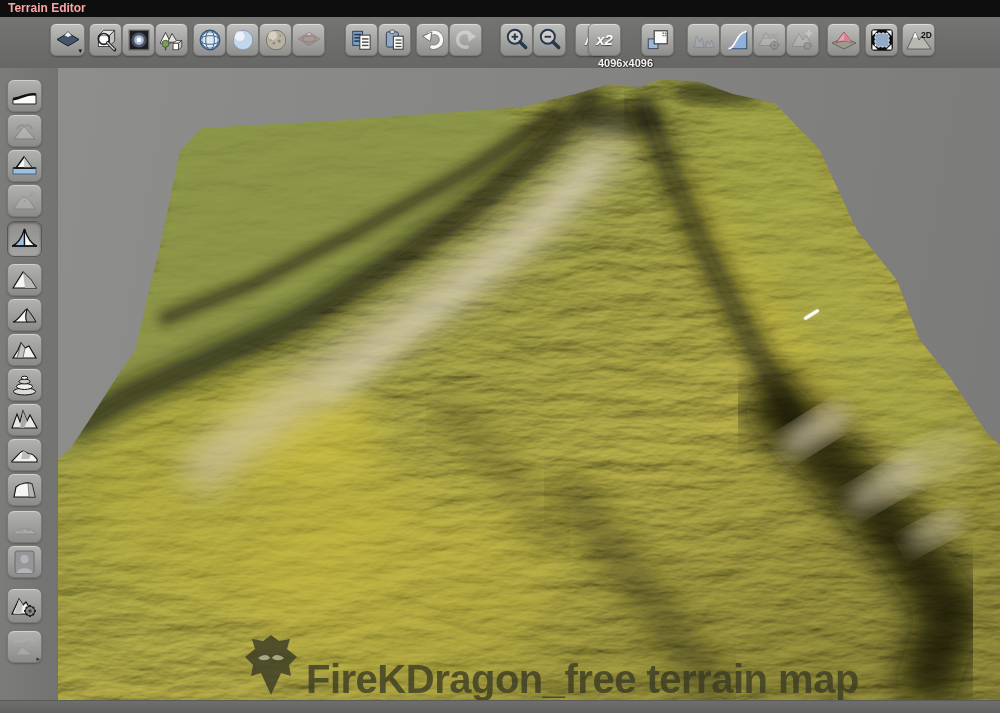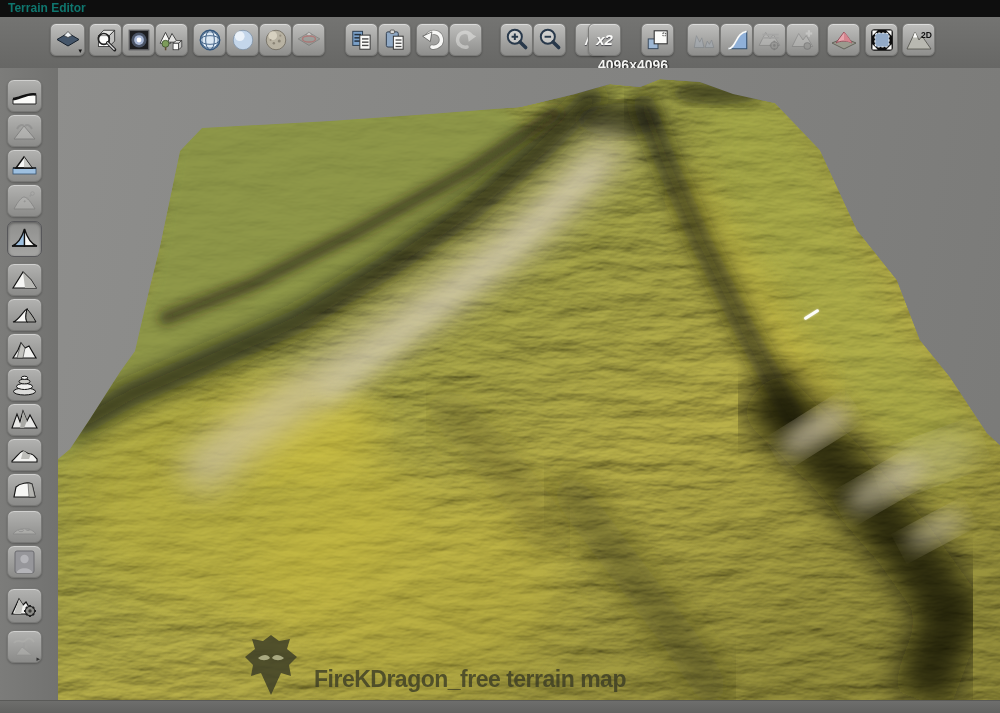--- a/index.html
+++ b/index.html
@@ -4,42 +4,42 @@
 <style>
   html,body{margin:0;padding:0;}
   body{
     width:1000px;height:713px;position:relative;overflow:hidden;
     background:#71716f;font-family:"Liberation Sans",sans-serif;
     -webkit-font-smoothing:antialiased;
   }
   
   .titlebar{
     position:absolute;left:0;top:0;width:1000px;height:17px;
-    background:#0e0e0e;color:#0f766e;font-size:12px;font-weight:bold;
+    background:#0e0e0e;color:#fca5a5;font-size:12px;font-weight:bold;
     line-height:17px;padding-left:8px;box-sizing:border-box;
   }
   
   .toolbar{
     position:absolute;left:0;top:17px;width:1000px;height:51px;
     background:linear-gradient(#747472,#676765);
   }
   .btn{
     position:absolute;top:6px;width:33px;height:33px;border-radius:6px;
     background:linear-gradient(#bfbfbd,#8e8e8c);
     border:1px solid #7a7a78;box-sizing:border-box;
     box-shadow:inset 0 1px 0 rgba(255,255,255,.45), 0 1px 2px rgba(0,0,0,.28);
     display:flex;align-items:center;justify-content:center;cursor:pointer;
   }
   .btn svg{display:block;}
   .btn.dis>svg,.btn.dis>.txt{opacity:.38;}
   .txt{font-size:15px;font-weight:bold;color:#fdfdfb;text-shadow:0 1px 1px #44444a;font-style:italic;}
   .dd{position:absolute;right:2px;bottom:1px;font-size:7px;color:#111;line-height:7px;}
   .sizelabel{
     position:absolute;left:598px;top:40px;width:60px;
-    font-size:14px;font-weight:bold;color:#f4f4f2;text-shadow:0 1px 1px #222,1px 0 1px #222;
+    font-size:11px;font-weight:bold;color:#f4f4f2;text-shadow:0 1px 1px #222,1px 0 1px #222;
   }
   
   .sidebar{
     position:absolute;left:0;top:68px;width:58px;height:632px;
     background:linear-gradient(90deg,#7c7c7a,#727270);
   }
   .sbtn{
     position:absolute;left:7px;width:35px;height:33px;border-radius:7px;
     background:linear-gradient(#b2b2b0,#8b8b89);
     border:1px solid #787876;box-sizing:border-box;
@@ -59,22 +59,22 @@
     position:absolute;left:58px;top:68px;width:942px;height:632px;
     background:linear-gradient(100deg,#8e8e8c,#7a7a78);
     overflow:hidden;cursor:crosshair;
   }
   .terrain-svg{position:absolute;left:0;top:0;}
   .watermark{
     position:absolute;left:186px;top:566px;display:flex;align-items:flex-end;
     pointer-events:none;
   }
   .watermark-text{
-    font-size:23px;font-weight:bold;color:rgba(56,58,36,.78);
-    letter-spacing:-.5px;margin-left:16px;line-height:34px;white-space:nowrap;
+    font-size:40px;font-weight:bold;color:rgba(56,58,36,.78);
+    letter-spacing:-.5px;margin-left:8px;line-height:34px;white-space:nowrap;
   }
   .brushmark{
     position:absolute;left:745px;top:245px;width:17px;height:3px;background:#fdfdfa;
     border-radius:2px;transform:rotate(-32deg);box-shadow:0 0 2px rgba(255,255,255,.8);
   }
   
   .statusbar{
     position:absolute;left:0;top:700px;width:1000px;height:13px;
     background:linear-gradient(#6e6e6c,#626260);border-top:1px solid #5a5a58;box-sizing:border-box;
   }

